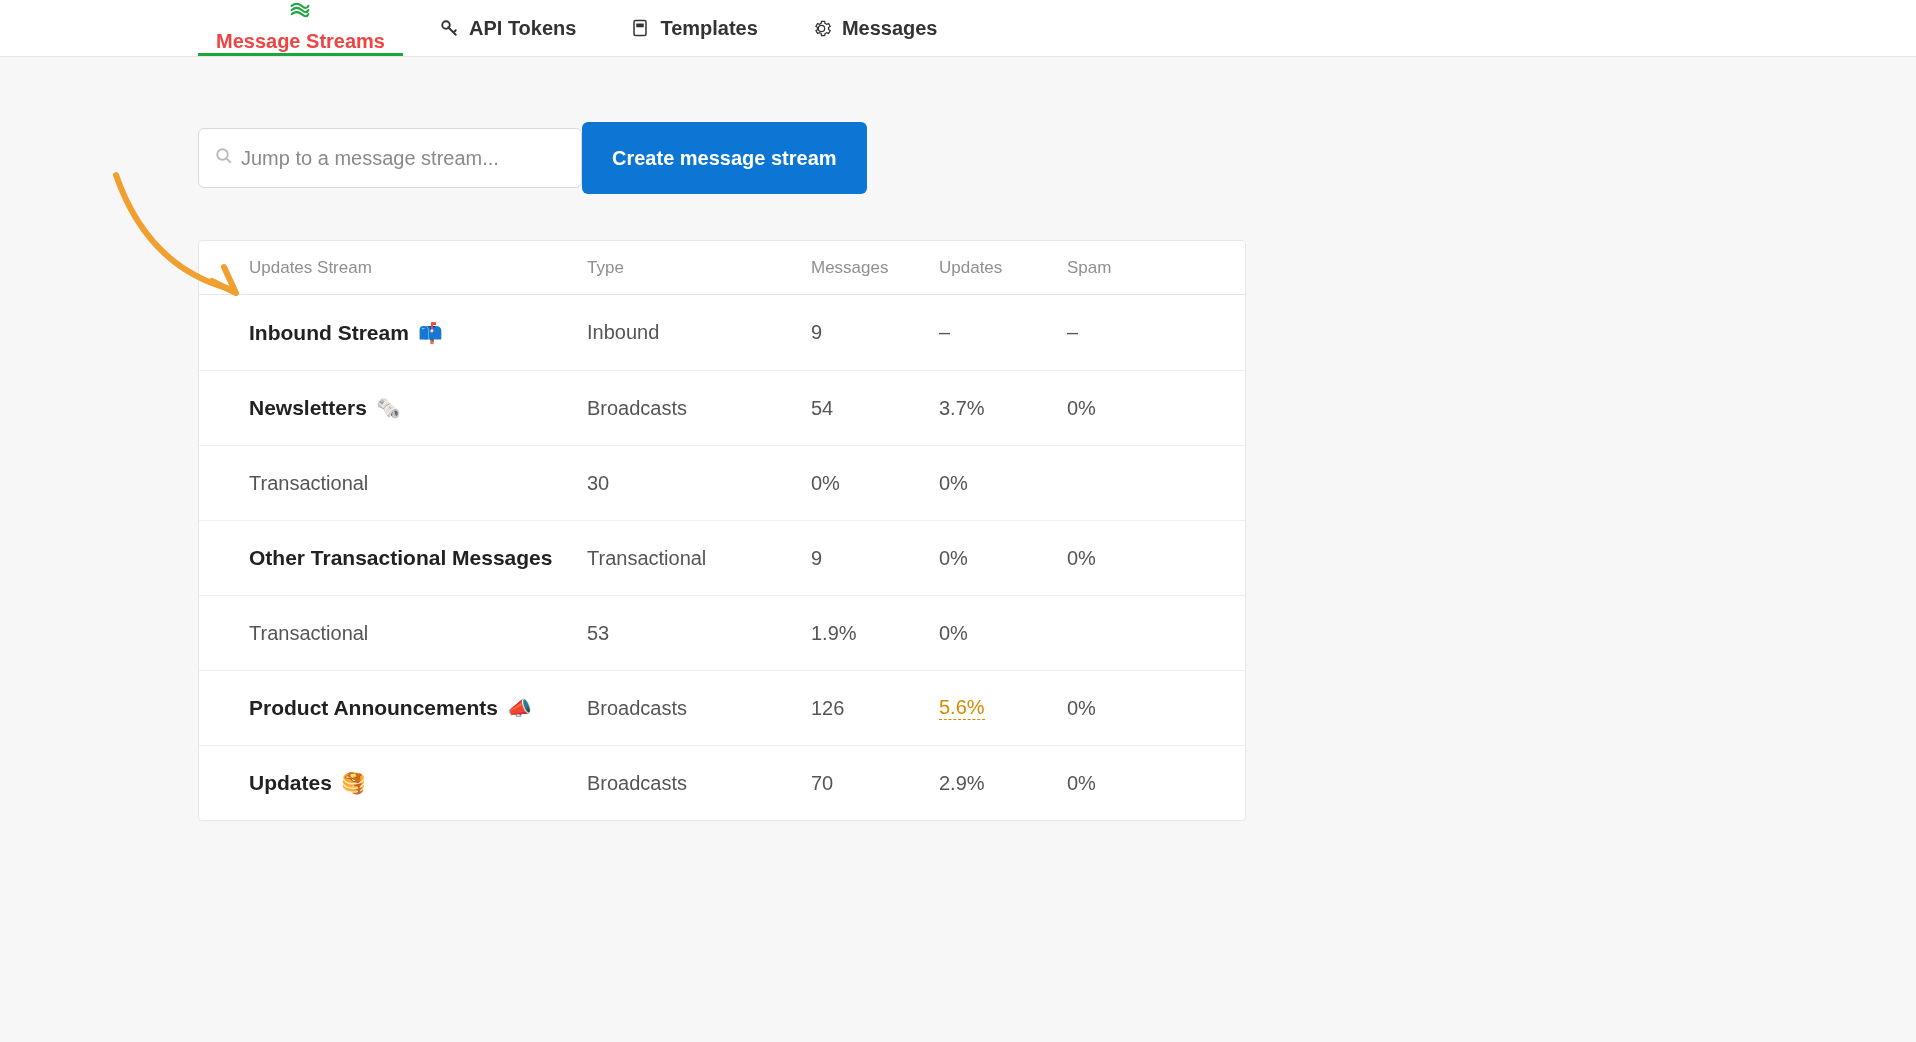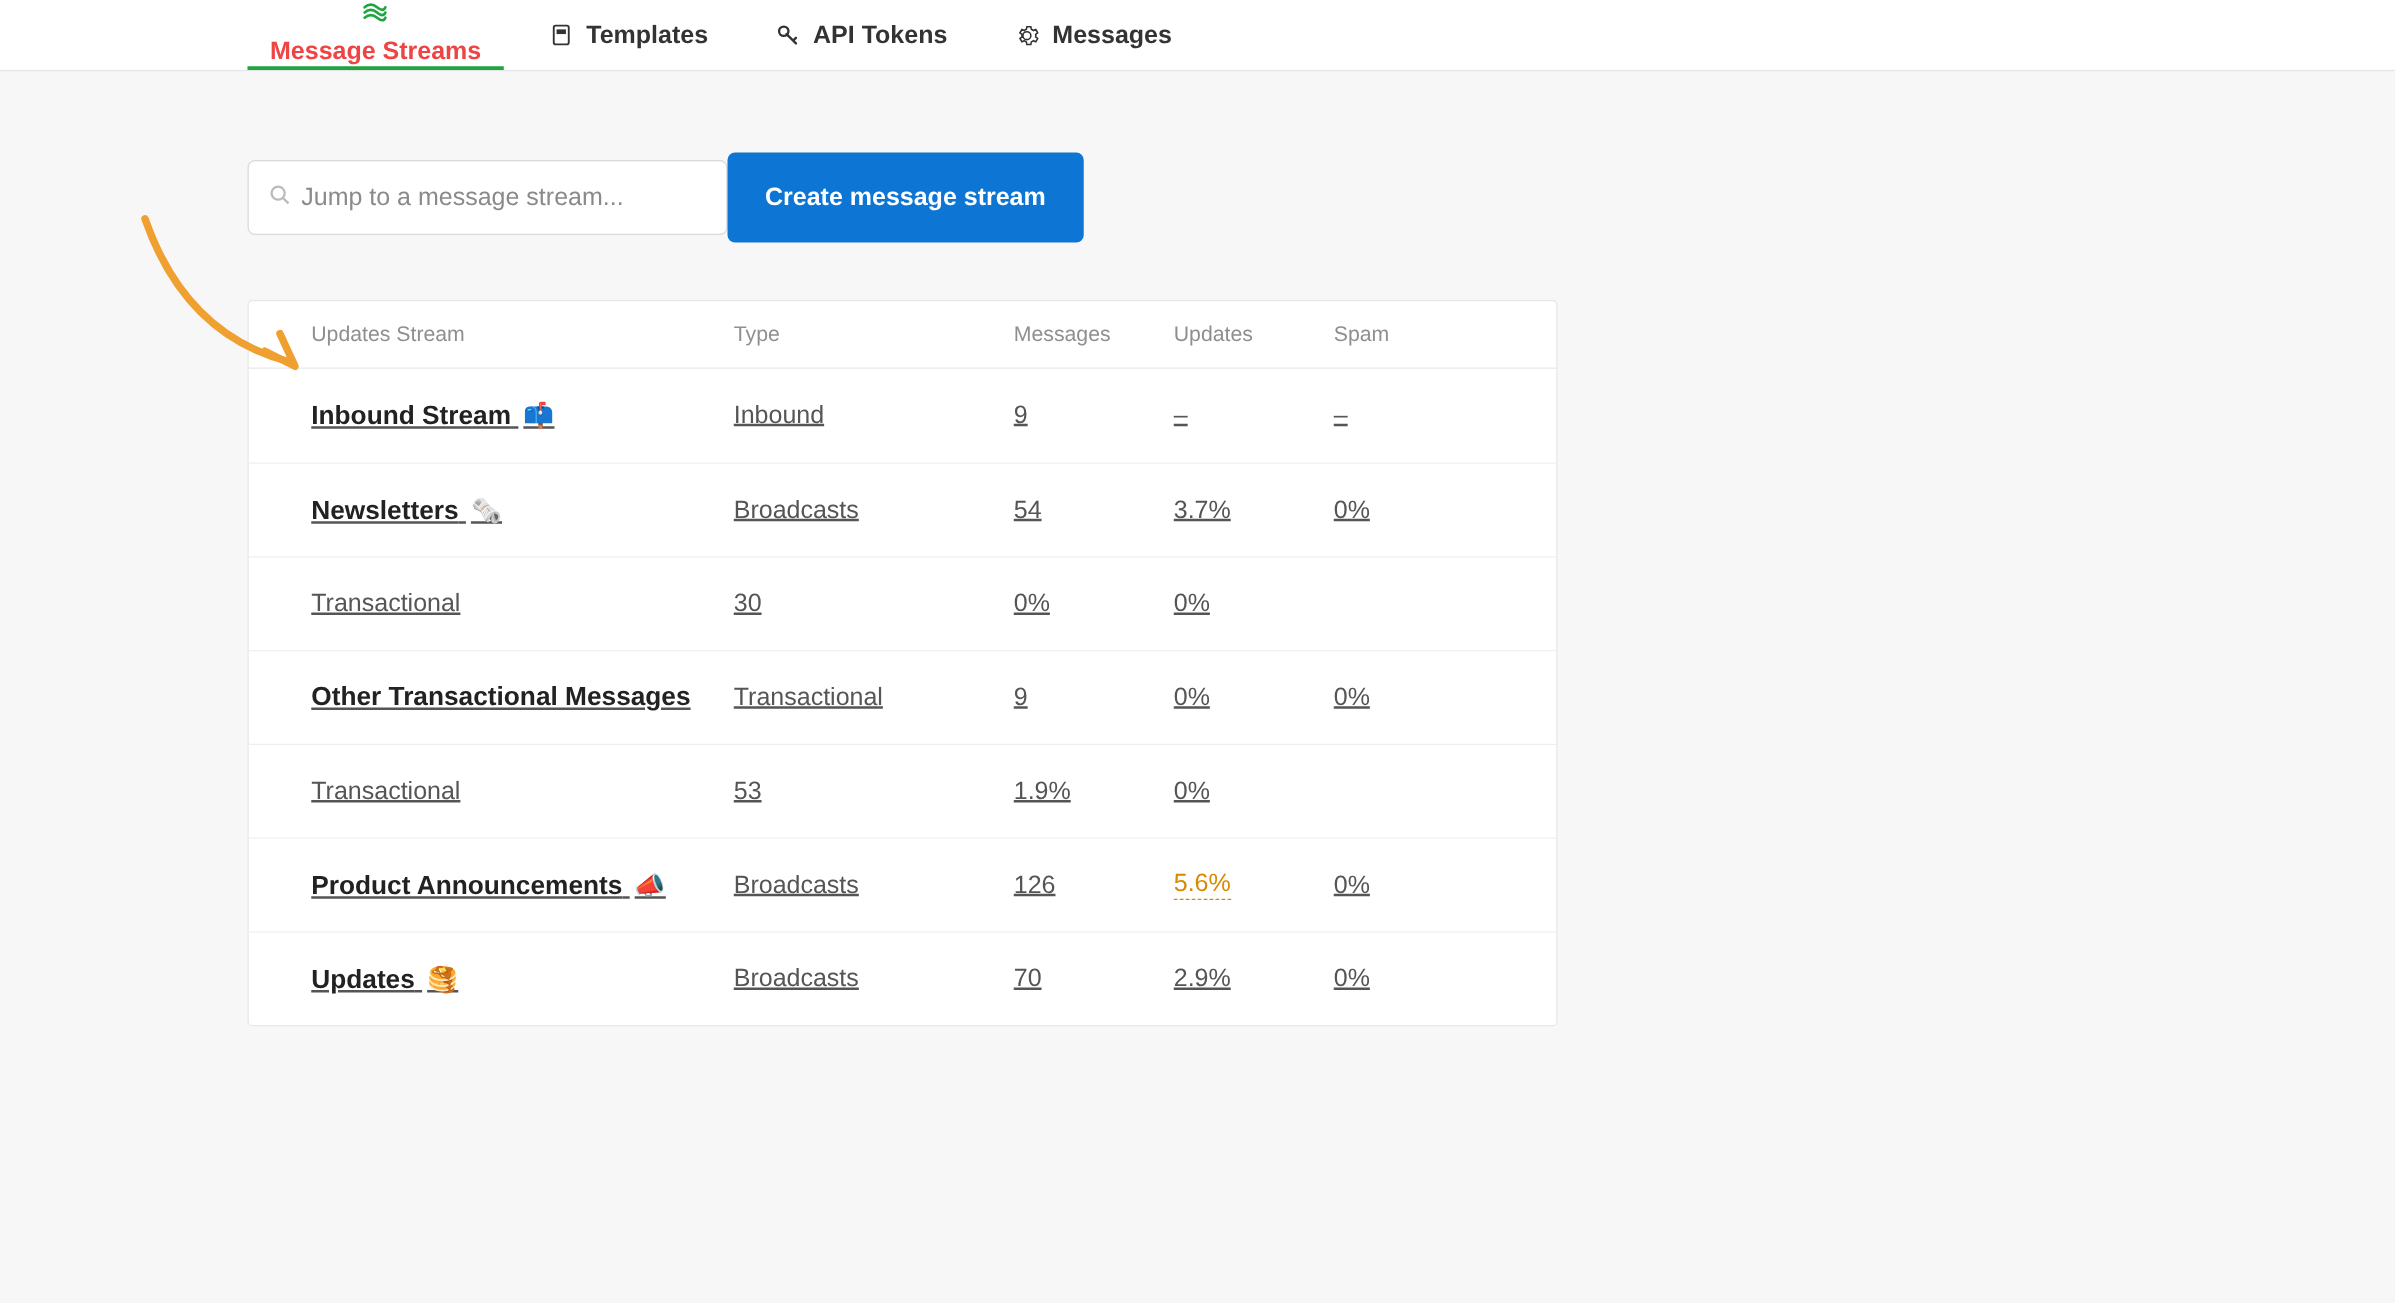--- a/index.html
+++ b/index.html
@@ -108,21 +108,20 @@
       border-bottom: 1px solid #e7e7e7;
       color: #8f8f8f;
       font-size: 17px;
     }
     .trow {
       height: 75px;
       border-top: 1px solid #efefef;
       font-size: 20px;
       color: #555;
       cursor: pointer;
-      text-decoration: underline;
     }
     .trow:first-of-type { border-top: none; }
     .trow .name {
       font-weight: 700;
       color: #222;
       font-size: 21px;
     }
     .trow .name .emoji {
       font-weight: 400;
       margin-left: 4px;
@@ -154,34 +153,34 @@
               <path d="M2 12 Q8 7 14 12 T22 12"></path>
               <path d="M2 17 Q8 12 14 17 T22 17"></path>
             </g>
           </svg>
         </span>
         <span>Message Streams</span>
       </div>
       <div class="nav-item">
         <span class="icon-wrap">
           <svg width="18" height="18" viewBox="0 0 24 24" fill="#333">
+            <circle cx="8" cy="8" r="5" fill="none" stroke="#333" stroke-width="2.5"></circle>
+            <path d="M11 11 L21 21 M18 18 L21 15" stroke="#333" stroke-width="2.5" stroke-linecap="round"></path>
+          </svg>
+        </span>
+        <span>API Tokens</span>
+      </div>
+      <div class="nav-item">
+        <span class="icon-wrap">
+          <svg width="18" height="18" viewBox="0 0 24 24" fill="#333">
             <rect x="4" y="2" width="16" height="20" rx="2" fill="none" stroke="#333" stroke-width="2"></rect>
             <rect x="7" y="6" width="10" height="5" fill="#333"></rect>
           </svg>
         </span>
         <span>Templates</span>
-      </div>
-      <div class="nav-item">
-        <span class="icon-wrap">
-          <svg width="18" height="18" viewBox="0 0 24 24" fill="#333">
-            <circle cx="8" cy="8" r="5" fill="none" stroke="#333" stroke-width="2.5"></circle>
-            <path d="M11 11 L21 21 M18 18 L21 15" stroke="#333" stroke-width="2.5" stroke-linecap="round"></path>
-          </svg>
-        </span>
-        <span>API Tokens</span>
       </div>
       <div class="nav-item">
         <span class="icon-wrap">
           <svg width="19" height="19" viewBox="0 0 24 24" fill="#333">
             <path d="M12 8a4 4 0 100 8 4 4 0 000-8zm9 4a7 7 0 00-.1-1.2l2.1-1.6-2-3.4-2.5 1a7 7 0 00-2-1.2L16 3h-4l-.5 2.6a7 7 0 00-2 1.2l-2.5-1-2 3.4 2.1 1.6A7 7 0 007 12c0 .4 0 .8.1 1.2L5 14.8l2 3.4 2.5-1a7 7 0 002 1.2L12 21h4l.5-2.6a7 7 0 002-1.2l2.5 1 2-3.4-2.1-1.6c.1-.4.1-.8.1-1.2z" fill="none" stroke="#333" stroke-width="1.6"></path>
           </svg>
         </span>
         <span>Messages</span>
       </div>
     </div>

